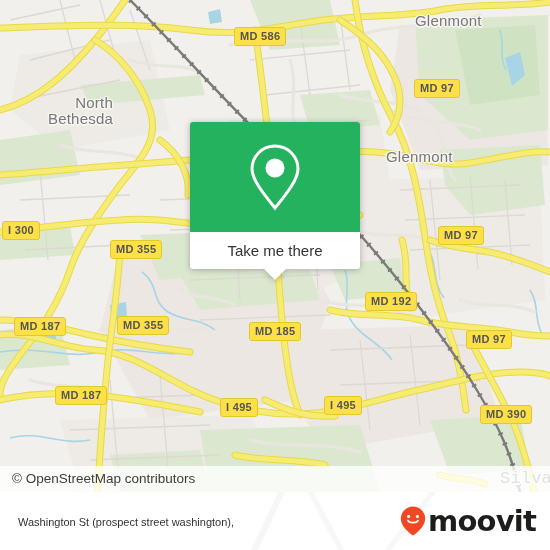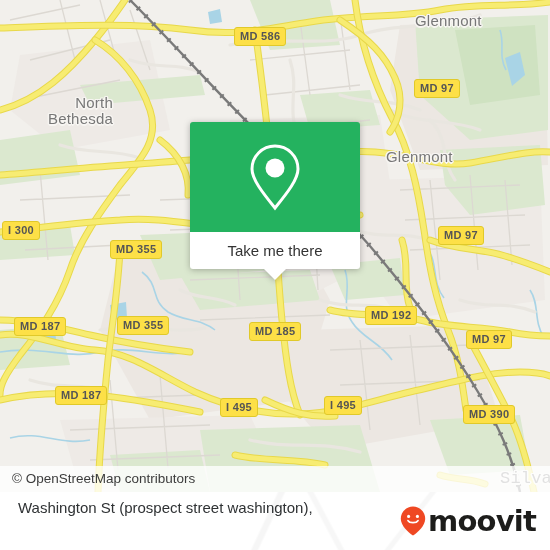--- a/index.html
+++ b/index.html
@@ -152,24 +152,24 @@
     left: 0; top: 0; right: 0; bottom: 0;
     background:
       linear-gradient(115deg, transparent 48%, rgba(0,0,0,0.035) 48.4%, rgba(0,0,0,0.035) 49.2%, transparent 49.6%),
       linear-gradient(62deg, transparent 58%, rgba(0,0,0,0.03) 58.4%, rgba(0,0,0,0.03) 59.1%, transparent 59.5%),
       linear-gradient(128deg, transparent 72%, rgba(0,0,0,0.03) 72.4%, rgba(0,0,0,0.03) 73.1%, transparent 73.5%);
     pointer-events: none;
   }
   #bb-title {
     position: absolute;
     left: 18px;
-    top: 5px;
+    top: 20px;
     width: 380px;
     color: #2f3234;
-    font-size: 15px;
+    font-size: 11px;
     line-height: 21px;
   }
   #bb-title .l1, #bb-title .l2 { display: block; white-space: nowrap; }
 
   
   #moovit-logo {
     position: absolute;
     right: 14px;
     top: 14px;
     height: 30px;
@@ -341,29 +341,29 @@
 
     <div class="place-label" style="left:386px; top:149px;">Glenmont</div>
 
     <div class="place-label" style="left:500px; top:471px; font-size:17px;font-family:Liberation Mono, monospace;">Silva</div>
 
     <div class="shield" style="left:234px; top:27px;">MD 586</div>
     <div class="shield" style="left:414px; top:79px;">MD 97</div>
     <div class="shield" style="left:2px;   top:221px;">I 300</div>
     <div class="shield" style="left:110px; top:240px;">MD 355</div>
     <div class="shield" style="left:438px; top:226px;">MD 97</div>
-    <div class="shield" style="left:365px; top:306px;">MD 192</div>
+    <div class="shield" style="left:365px; top:292px;">MD 192</div>
     <div class="shield" style="left:14px;  top:317px;">MD 187</div>
     <div class="shield" style="left:117px; top:316px;">MD 355</div>
     <div class="shield" style="left:249px; top:322px;">MD 185</div>
     <div class="shield" style="left:466px; top:330px;">MD 97</div>
     <div class="shield" style="left:55px;  top:386px;">MD 187</div>
     <div class="shield" style="left:220px; top:398px;">I 495</div>
     <div class="shield" style="left:324px; top:396px;">I 495</div>
-    <div class="shield" style="left:463px; top:405px;">MD 390</div>
+    <div class="shield" style="left:480px; top:405px;">MD 390</div>
 
     <div id="attribution">
       <span>© OpenStreetMap contributors</span>
     </div>
 
     <div id="popup">
       <div id="popup-head">
         <svg width="58" height="70" viewBox="0 0 58 70">
           <path d="M29 4 C16.3 4 6 14.3 6 27 C6 37 16 50 29 66 C42 50 52 37 52 27 C52 14.3 41.7 4 29 4 Z" fill="none" stroke="#ffffff" stroke-width="3"></path>
           <circle cx="29" cy="26" r="9.5" fill="#ffffff"></circle>

